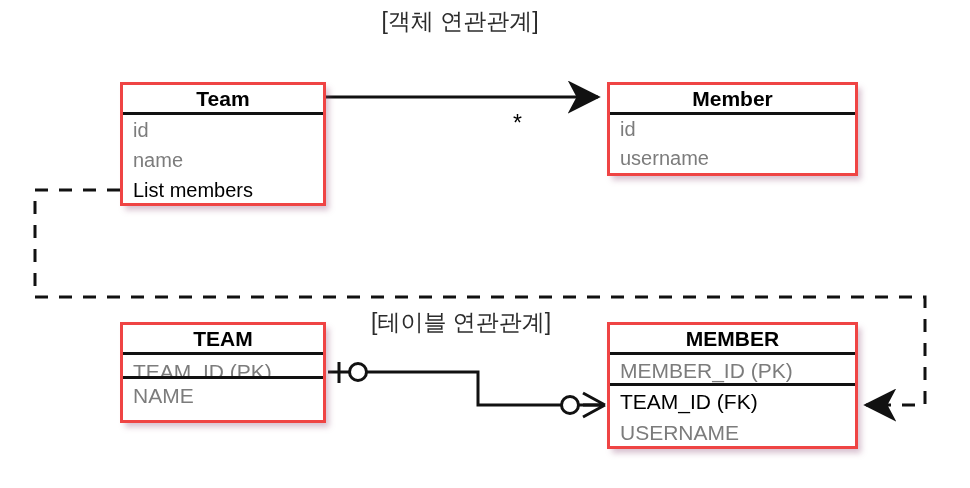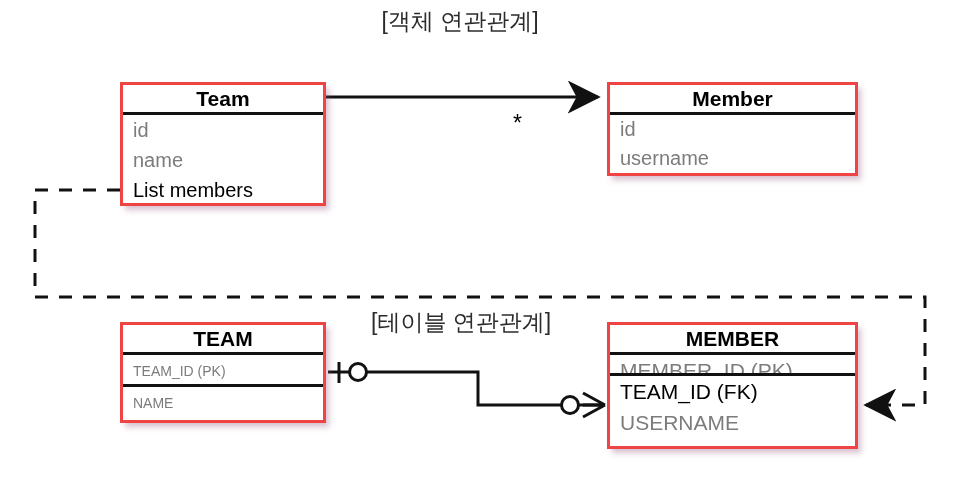--- a/index.html
+++ b/index.html
@@ -48,26 +48,26 @@
   #team-box .cell{height:30px;line-height:30px;font-size:20px;}
 
   
   #member-box{left:607px;top:82px;width:251px;height:94px;}
   #member-box .hdr{height:30px;line-height:27px;font-size:21px;}
   #member-box .cell{height:29px;line-height:29px;font-size:20px;}
 
   
   #team-table{left:120px;top:322px;width:206px;height:101px;}
   #team-table .hdr{height:30px;line-height:27px;font-size:21px;}
-  #team-table .cell{height:32px;line-height:33px;font-size:14px;}
+  #team-table .cell{height:24px;line-height:33px;font-size:21px;}
 
   
   #member-table{left:607px;top:322px;width:251px;height:127px;}
   #member-table .hdr{height:30px;line-height:27px;font-size:21px;}
-  #member-table .cell{height:21px;line-height:31px;font-size:21px;}
+  #member-table .cell{height:31px;line-height:31px;font-size:21px;}
   #member-table .cell.tall{height:60px;line-height:31px;padding-top:0;}
 
   
   .lbl{position:absolute;white-space:nowrap;z-index:4;}
   #title-obj{left:0;top:6px;width:920px;text-align:center;font-size:23px;color:#2b2b2b;}
   #members-label{left:464px;top:62px;font-size:22px;font-weight:bold;color:#000;}
   #multiplicity-star{left:513px;top:110px;font-size:23px;color:#000;}
   #mapping-label{left:36px;top:236px;font-size:23px;color:#2b2b2b;}
   #title-table{left:363px;top:307px;font-size:23px;color:#2b2b2b;margin-left:8px;}
 </style>

